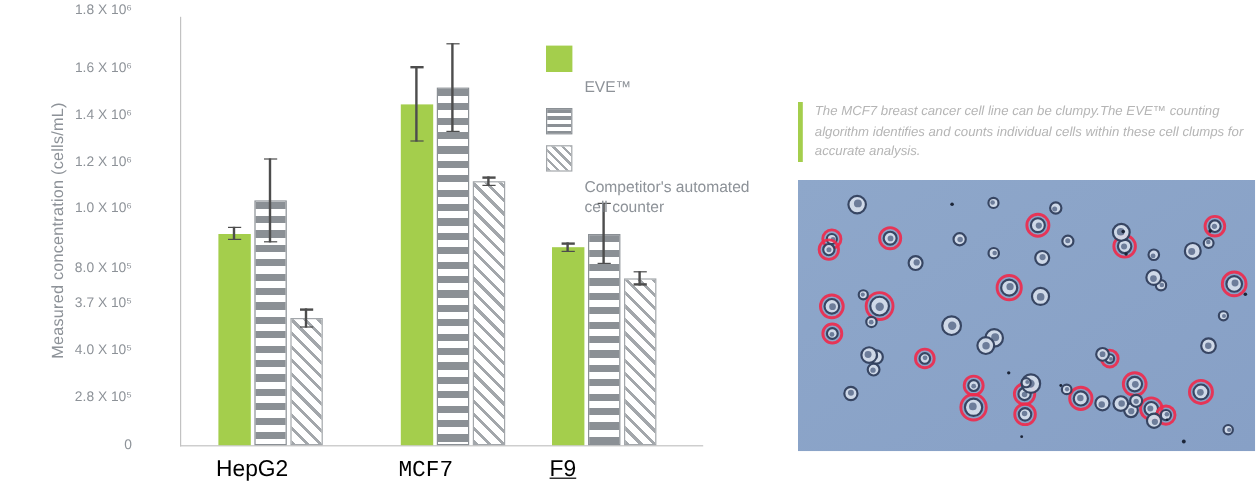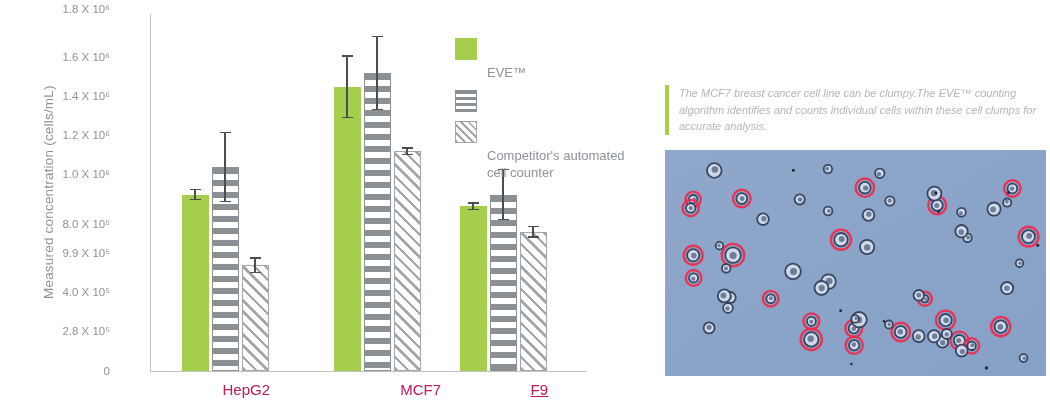--- a/index.html
+++ b/index.html
@@ -24,21 +24,21 @@
   .bar-h {
     background:repeating-linear-gradient(180deg,#8b9095 0 6px,#ffffff 6px 12px);
     border:1px solid #8b9095;
   }
   .bar-d {
     background:repeating-linear-gradient(45deg,#a3a7ab 0 2.5px,#ffffff 2.5px 8px);
     border:1px solid #a3a7ab;
   }
   .err-line { position:absolute; width:1.4px; background:#4d4d4d; }
   .err-cap  { position:absolute; width:11px; height:1.4px; background:#4d4d4d; }
-  .cat-label { position:absolute; width:90px; text-align:right; color:#be185d; font-size:15px; }
+  .cat-label { position:absolute; width:90px; text-align:left; color:#000000; font-size:19px; }
 
   
   .legend { position:absolute; left:455px; top:38px; width:190px; }
   .legend-item { display:flex; align-items:flex-start; margin-bottom:9px; }
   .swatch { width:22px; height:22px; flex:0 0 22px; margin-right:10px; }
   .swatch-solid { background:#a4ce4c; }
   .swatch-h { background:repeating-linear-gradient(180deg,#8b9095 0 3px,#ffffff 3px 6px); border:1px solid #8b9095; }
   .swatch-d { background:repeating-linear-gradient(45deg,#a3a7ab 0 2px,#ffffff 2px 5.5px); border:1px solid #a3a7ab; }
   .legend-label { color:#8d9298; font-size:13px; line-height:1.25; padding-top:3px;margin-top:24px; }
 
@@ -56,21 +56,21 @@
   <div class="y-axis-title">Measured concentration (cells/mL)</div>
   <div class="axis-v"></div>
   <div class="axis-h"></div>
   <div id="ticks">
       <div class="tick-label" style="left: 35px; top: 3px; text-align: right;">1.8 X 10⁶</div>
       <div class="tick-label" style="left: 35px; top: 50.7222px;">1.6 X 10⁶</div>
       <div class="tick-label" style="left: 35px; top: 89.9444px;">1.4 X 10⁶</div>
       <div class="tick-label" style="left: 35px; top: 129.167px;">1.2 X 10⁶</div>
       <div class="tick-label" style="left: 35px; top: 168.389px;">1.0 X 10⁶</div>
       <div class="tick-label" style="left: 35px; top: 207.611px; margin-top: 10px;">8.0 X 10⁵</div>
-      <div class="tick-label" style="left: 35px; top: 246.833px;">9.9 X 10⁵</div>
+      <div class="tick-label" style="left: 35px; top: 246.833px;">3.7 X 10⁵</div>
       <div class="tick-label" style="left: 35px; top: 286.056px;">4.0 X 10⁵</div>
       <div class="tick-label" style="left: 35px; top: 325.278px;">2.8 X 10⁵</div>
       <div class="tick-label" style="left: 35px; top: 364.5px;">0</div>
     </div>
   <div id="bars">
       <div class="bar bar-solid" style="left: 181.5px; top: 194.5px; height: 176.5px;"></div>
       <div class="err-line" style="left: 194.3px; top: 188.617px; height: 11.7667px;"></div>
       <div class="err-cap" style="left: 189.5px; top: 188.617px;"></div>
       <div class="err-cap" style="left: 189.5px; top: 198.983px;"></div>
       <div class="bar bar-h" style="left: 211.5px; top: 167.044px; height: 203.956px;"></div>
@@ -101,21 +101,21 @@
       <div class="err-line" style="left: 502.3px; top: 169.006px; height: 50.9889px;"></div>
       <div class="err-cap" style="left: 497.5px; top: 169.006px;"></div>
       <div class="err-cap" style="left: 497.5px; top: 218.594px;"></div>
       <div class="bar bar-d" style="left: 519.5px; top: 231.761px; height: 139.239px;"></div>
       <div class="err-line" style="left: 532.3px; top: 225.878px; height: 11.7667px;"></div>
       <div class="err-cap" style="left: 527.5px; top: 225.878px;"></div>
       <div class="err-cap" style="left: 527.5px; top: 236.244px;"></div>
     </div>
   <div id="cats">
       <div class="cat-label" style="left: 180px; top: 381px;">HepG2</div>
-      <div class="cat-label" style="left: 351px; top: 381px;">MCF7</div>
+      <div class="cat-label" style="left: 332px; top: 381px; font-family: Liberation Mono, monospace;">MCF7</div>
       <div class="cat-label" style="left: 458px; top: 381px; text-decoration: underline;">F9</div>
     </div>
 
   <div class="legend">
     <div class="legend-item">
       <div class="swatch swatch-solid"></div>
       <div class="legend-label">EVE™</div>
     </div>
     <div class="legend-item">
       <div class="swatch swatch-h"></div>

